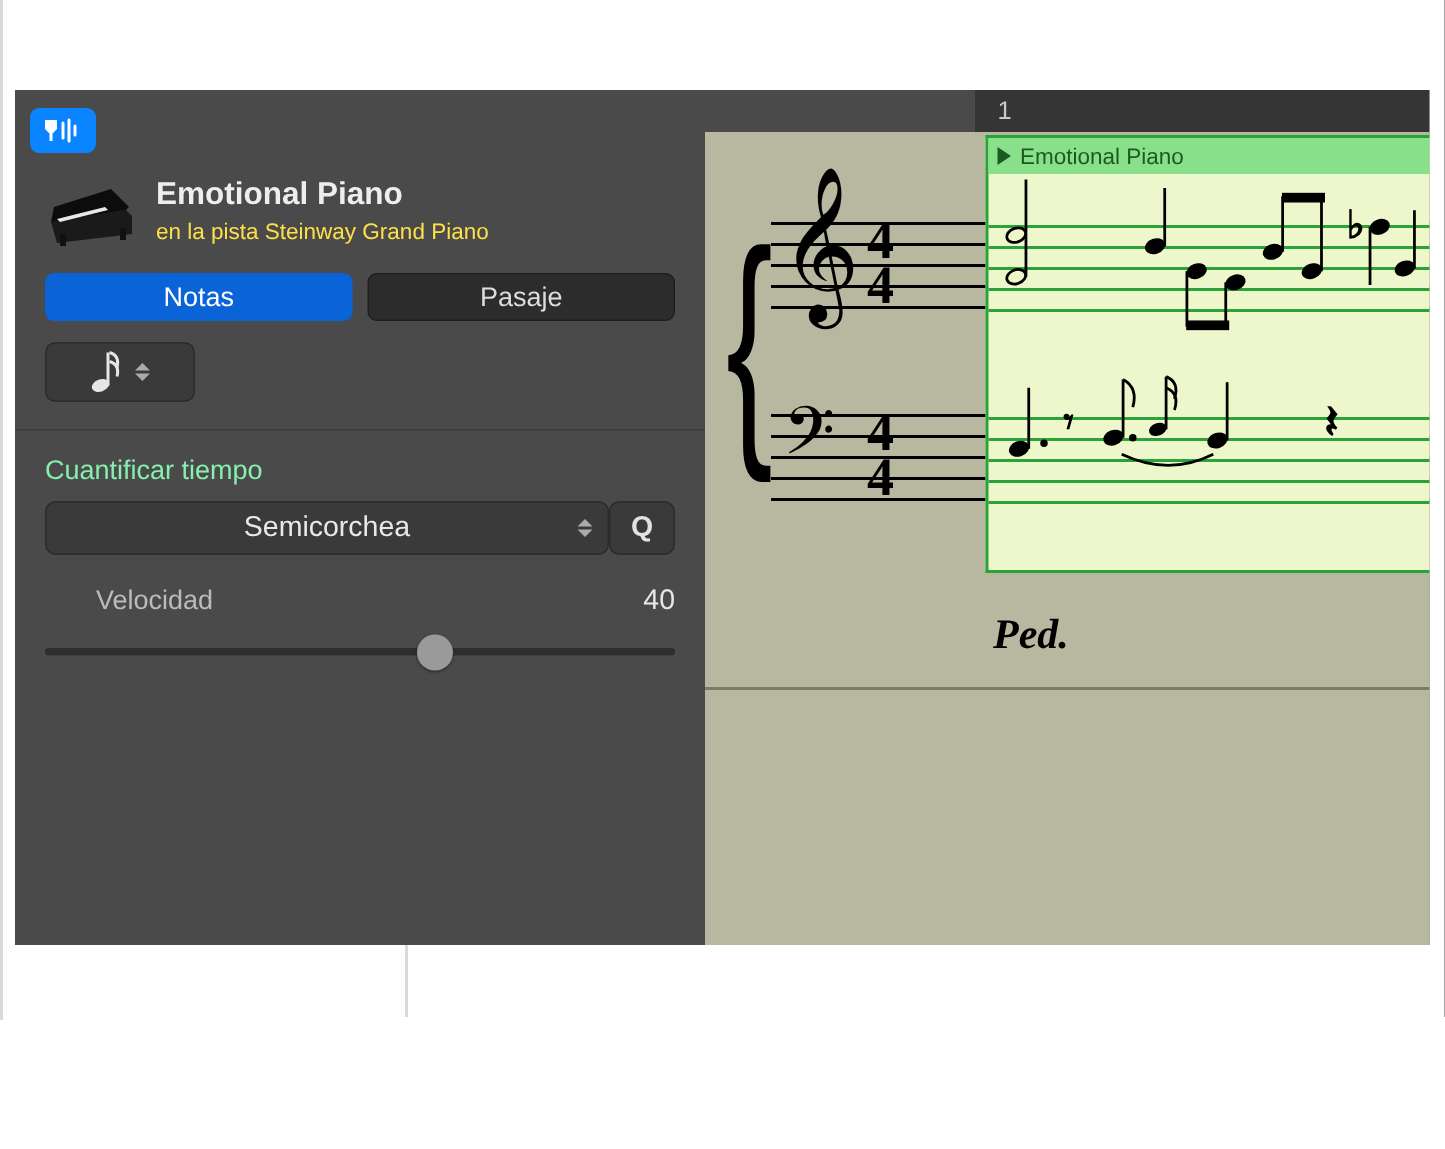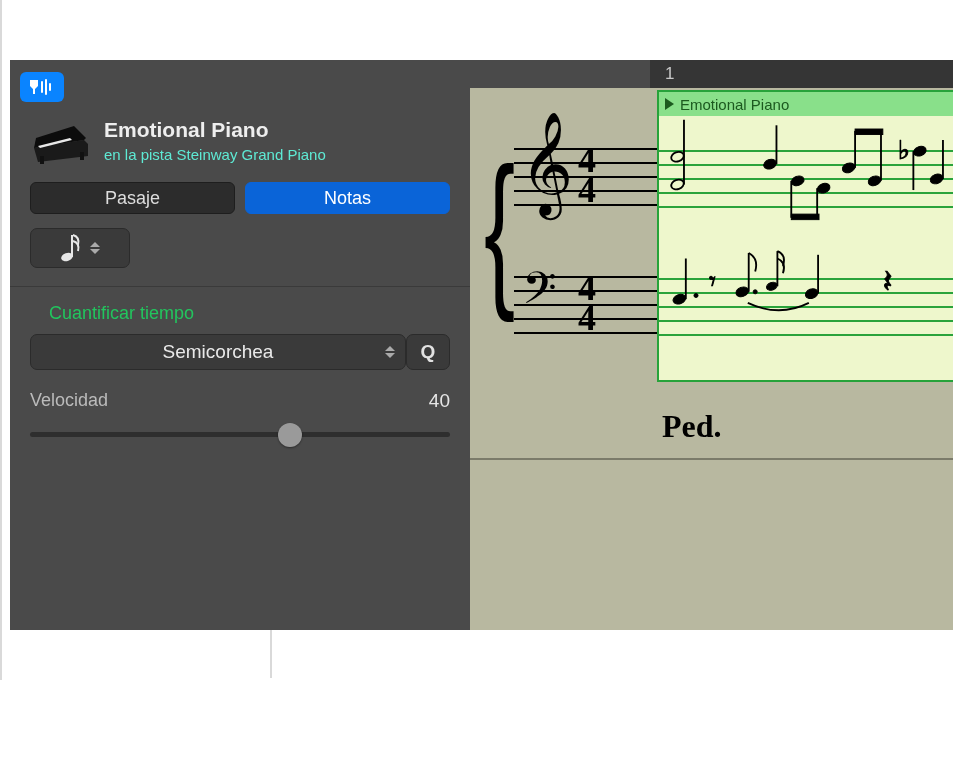--- a/index.html
+++ b/index.html
@@ -55,21 +55,21 @@
     flex: 1;
     padding-top: 0;
   }
   .region-name {
     font-size: 21px;
     font-weight: 600;
     color: #eee;
   }
   .track-name {
     font-size: 15px;
-    color: #5eead4;
+    color: #fde047;
     margin-top: 4px;
   }
   .seg-row {
     display: flex;
     gap: 10px;
     padding: 6px 20px 14px 20px;
   }
   .seg-btn {
     flex: 1;
     height: 32px;
@@ -121,23 +121,22 @@
   }
   .updown .u{border-bottom:5px solid #aaa;}
   .updown .d{border-top:5px solid #aaa;}
   .divider {
     height: 1px;
     background: #3a3a3a;
     margin: 0;
   }
   .quant-label {
     font-size: 18px;
-    color: #22c55e;
+    color: #86efac;
     padding: 16px 20px 10px 20px;
-    margin-left: 19px;
   }
   .quant-row {
     display: flex;
     padding: 0 20px 10px 20px;
     align-items: center;
     text-align: right;
   }
   .quant-select {
     flex: 1;
     height: 36px;
@@ -166,20 +165,21 @@
     font-weight: 600;
     color: #e2e2e2;
     cursor: pointer;
   }
   .vel-row {
     display: flex;
     justify-content: space-between;
     padding: 10px 20px 6px 20px;
     font-size: 18px;
     color: #bbb;
+    margin-left: 34px;
   }
   .vel-val { color: #e6e6e6; font-size: 19px; }
   .slider-wrap {
     padding: 2px 20px 0 20px;
   }
   .slider {
     position: relative;
     height: 30px;
   }
   .slider-track {
@@ -312,22 +312,23 @@
     font-size: 36px;
     color:#000;
     line-height: 0.82;
   }
   .time-sig.t1 { left:108px; top:58px; }
   .time-sig.t2 { left:108px; top:186px; }
   .pedal {
     position:absolute;
     left:192px; top:320px;
     font-family: Georgia, serif;
+    font-style: italic;
     font-weight: bold;
-    font-size: 32px;
+    font-size: 28px;
     color:#000;
   }
   .hr-dark {
     position:absolute;
     bottom:170px; left:0; right:0;
     height:2px; background:#7b7b6a;
   }
   .notes-layer {
     position:absolute;
     inset:0;
@@ -360,22 +361,22 @@
           <path d="M8 28 L40 20 L42 22 L10 30 Z" fill="#e8e8e8"></path>
         </svg>
       </div>
       <div class="track-info">
         <div class="region-name">Emotional Piano</div>
         <div class="track-name">en la pista Steinway Grand Piano</div>
       </div>
     </div>
 
     <div class="seg-row">
+      <div class="seg-btn active">Notas</div>
       <div class="seg-btn">Pasaje</div>
-      <div class="seg-btn active">Notas</div>
     </div>
 
 
     <div class="insert-row">
       <div class="insert-sel">
         <svg width="22" height="30" viewBox="0 0 22 30">
           <ellipse cx="7" cy="24" rx="6" ry="4" fill="#e6e6e6" transform="rotate(-20 7 24)"></ellipse>
           <rect x="11" y="2" width="2" height="22" fill="#e6e6e6"></rect>
           <path d="M13 2 Q20 4 18 12" stroke="#e6e6e6" stroke-width="2" fill="none"></path>
           <path d="M13 8 Q20 10 18 18" stroke="#e6e6e6" stroke-width="2" fill="none"></path>

